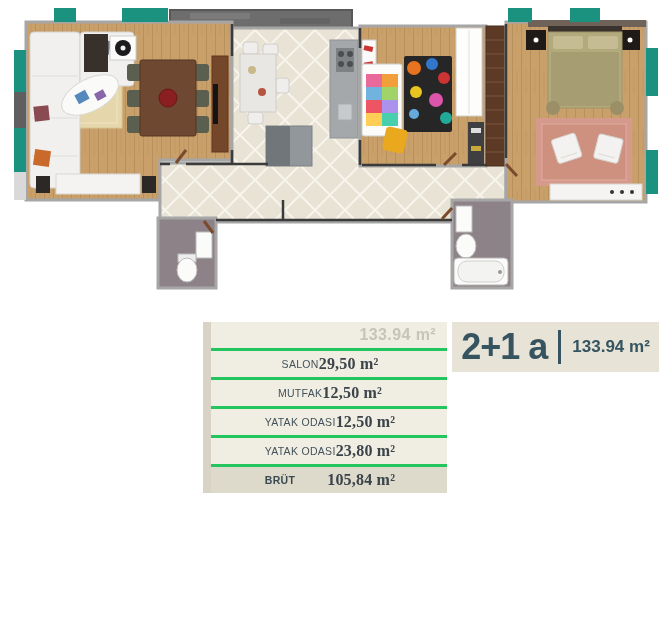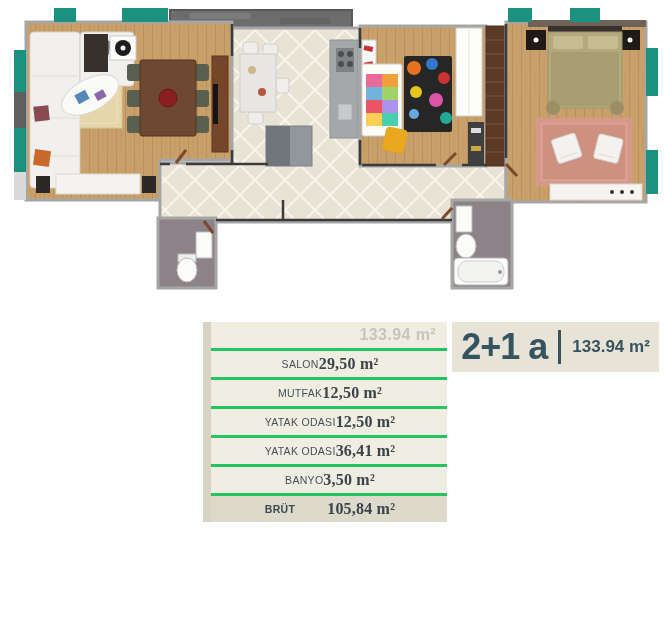--- a/index.html
+++ b/index.html
@@ -296,25 +296,21 @@
   <div class="arow">
     <span class="label">MUTFAK</span>
     <span class="value">12,50 m²</span>
   </div>
   <div class="arow">
     <span class="label">YATAK ODASI</span>
     <span class="value">12,50 m²</span>
   </div>
   <div class="arow">
     <span class="label">YATAK ODASI</span>
-    <span class="value">36,41 m²</span>
-  </div>
-  <div class="arow">
-    <span class="label">BANYO</span>
-    <span class="value">3,50 m²</span>
+    <span class="value">23,80 m²</span>
   </div>
   <div class="arow summary">
     <span class="label">BRÜT</span>
     <span class="value">105,84 m²</span>
   </div>
 </div>
 
 <div class="plan-title">
   <span class="type">2+1 a</span>
   <span class="tdivider"></span>

